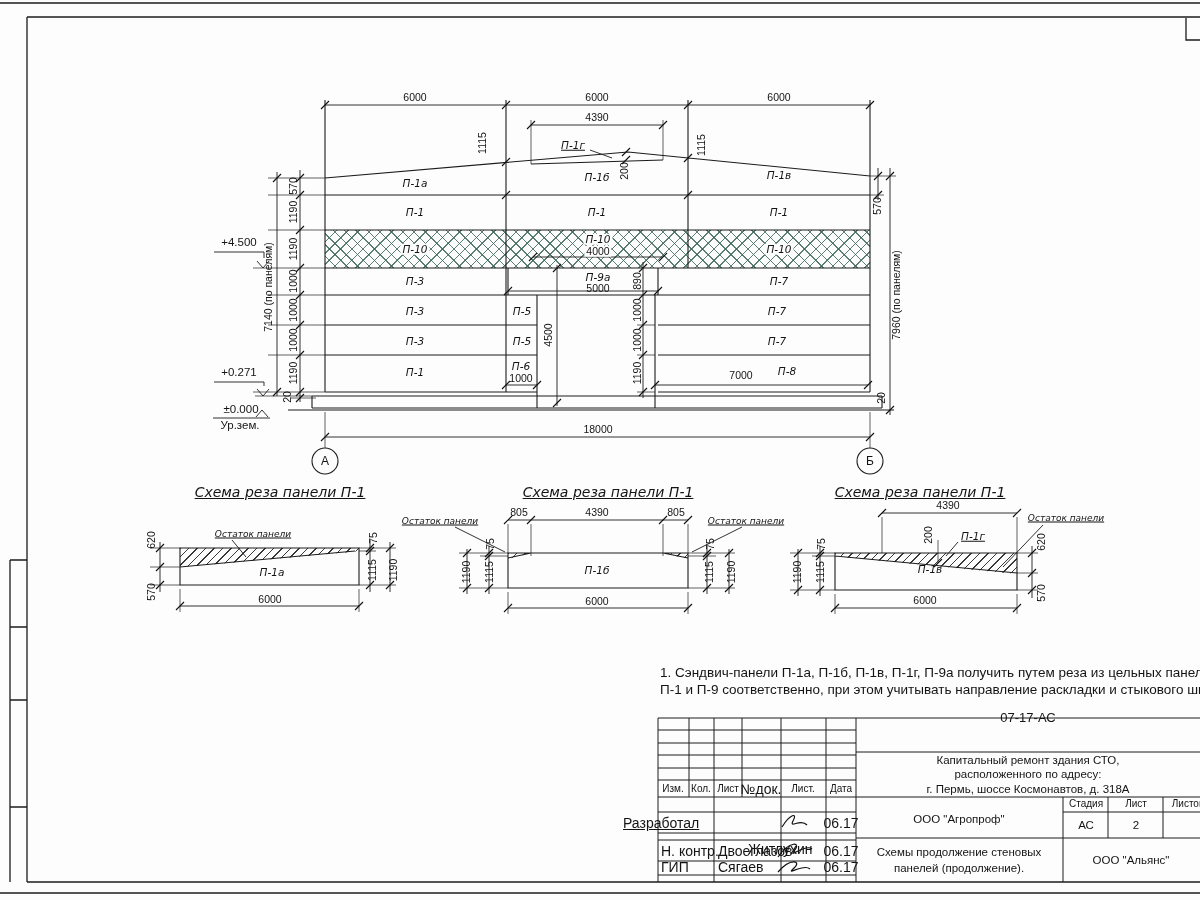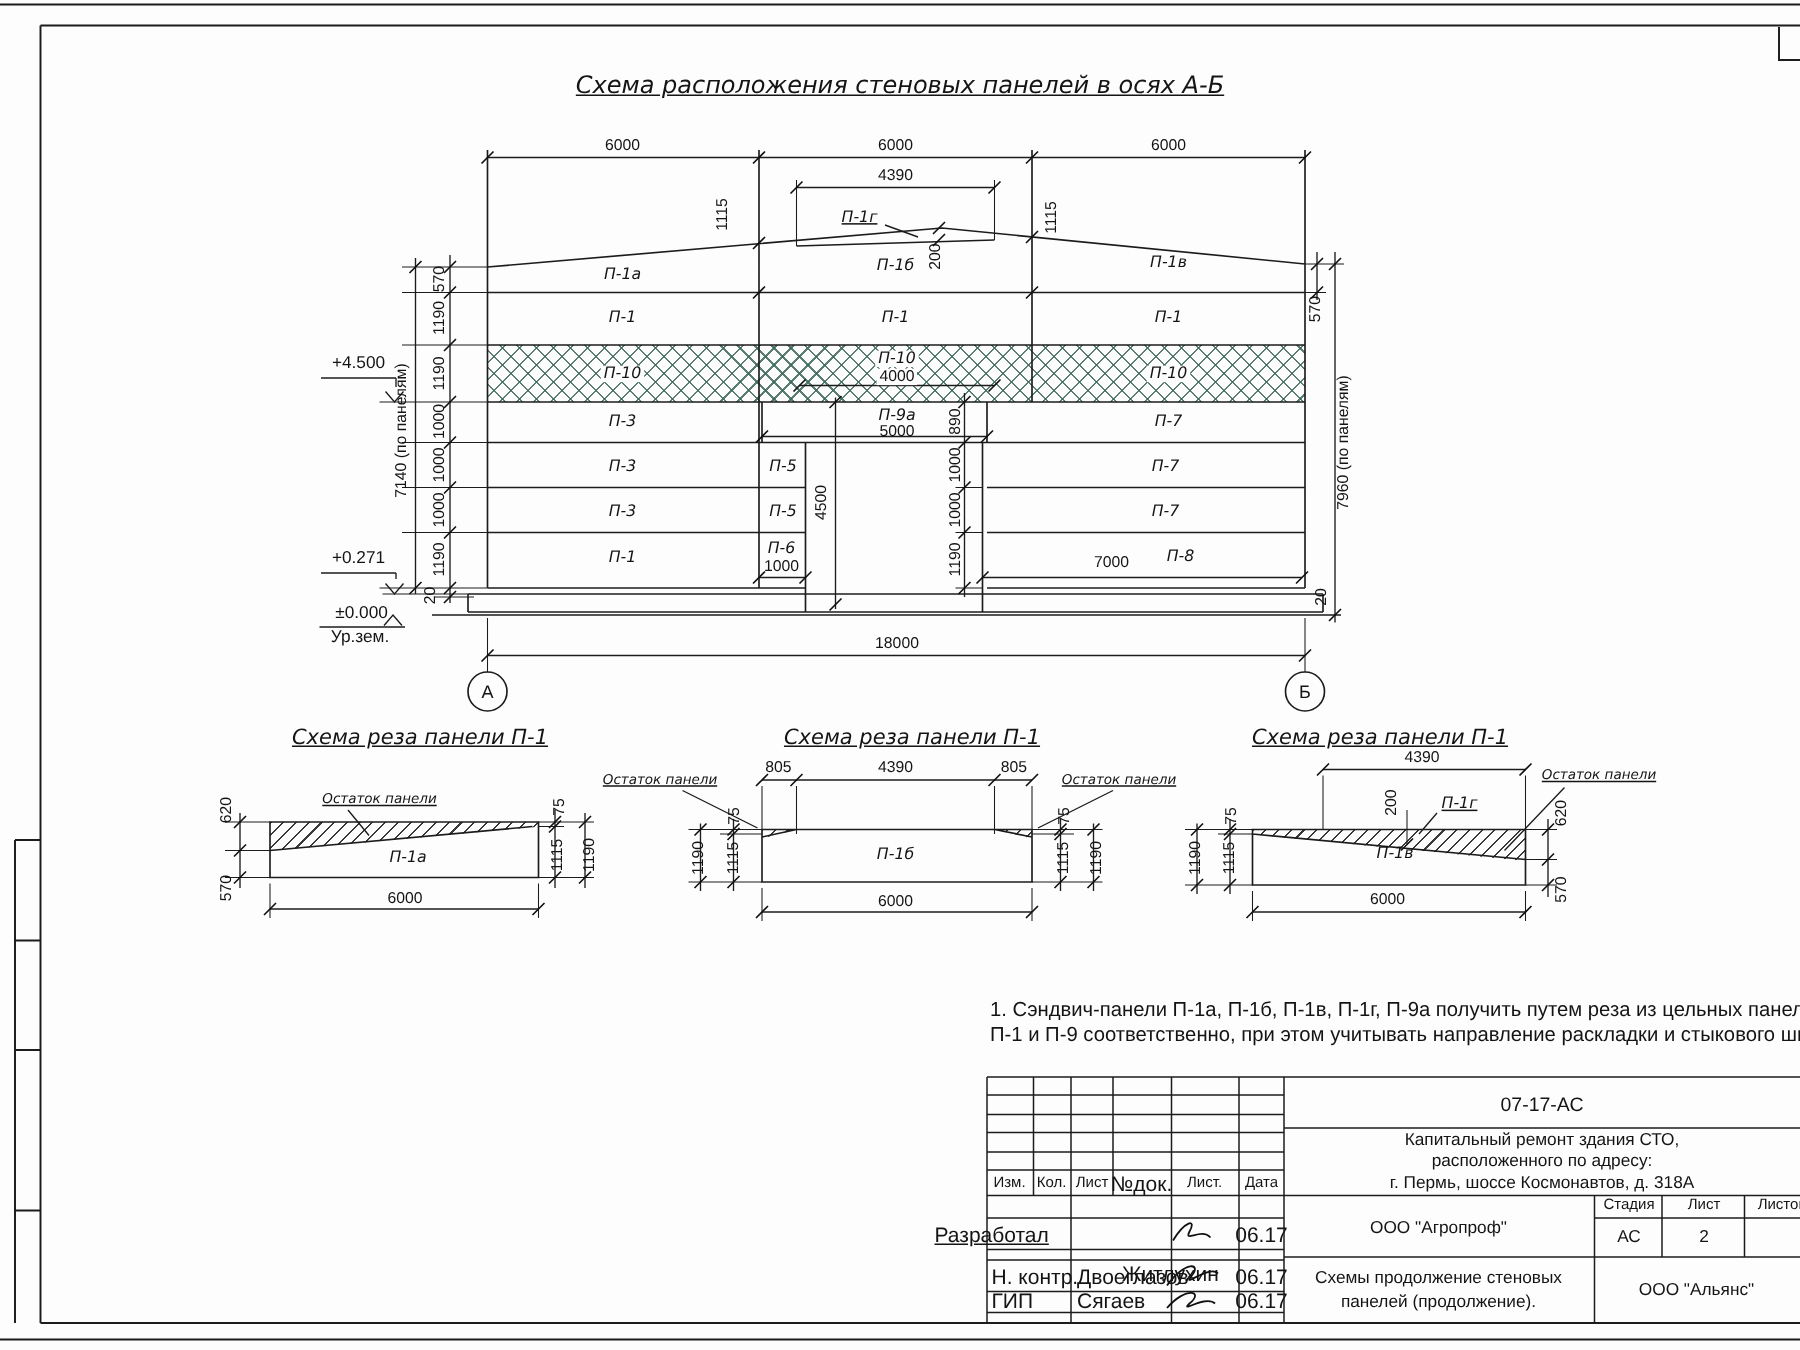--- a/index.html
+++ b/index.html
@@ -59,21 +59,20 @@
     <path d="M180,548H359V585H180ZM180,567L355,551M508,553H688V588H508ZM508,558L531,553M663,553L688,558M835,553H1017V590H835ZM835,556L1017,573" stroke="#1c1c1c" stroke-width="1.1" fill="none"></path>
 
     <circle cx="325" cy="461" r="13" stroke="#1c1c1c" stroke-width="1.1" fill="none"></circle>
     <circle cx="870" cy="461" r="13" stroke="#1c1c1c" stroke-width="1.1" fill="none"></circle>
 
     <path d="M658,718H1200M658,718V882M856,718V882M689,718V797M742,718V797M714,718V882M781,718V882M826,718V882M658,730H856M658,743H856M658,755H856M658,768H856M658,780H856M658,797H856M658,812H856M658,833H856M658,840H856M658,861H856M658,875H856M856,752H1200M856,797H1200M1063,797V882M1108,797V838M1163,797V838M1063,812H1200M856,838H1200" stroke="#1c1c1c" stroke-width="1" fill="none"></path>
 
     <path d="M782,827C790,814,798,812,793,821C789,829,801,818,807,825M778,857C790,840,802,842,794,851C788,859,806,843,812,849M778,872C791,857,803,861,793,869C786,876,804,863,810,869" stroke="#111" stroke-width="1.2" fill="none"></path>
   </svg>
 
-  <span class="t big it u" style="left:600px;top:57px;">Схема расположения стеновых панелей в осях А-Б</span>
 
   <span class="t" style="left:415px;top:97px;">6000</span>
   <span class="t" style="left:597px;top:97px;">6000</span>
   <span class="t" style="left:779px;top:97px;">6000</span>
   <span class="t" style="left:597px;top:117px;">4390</span>
   <span class="t r" style="left:482px;top:143px;">1115</span>
   <span class="t r" style="left:701px;top:145px;">1115</span>
   <span class="t it u" style="left:573px;top:145px;">П-1г</span>
   <span class="t r" style="left:624px;top:171px;">200</span>
 
@@ -173,21 +172,21 @@
   <span class="t note la" style="left:660px;top:673px;">1. Сэндвич-панели П-1а, П-1б, П-1в, П-1г, П-9а получить путем реза из цельных панелей</span>
   <span class="t note la" style="left:660px;top:690px;">П-1 и П-9 соответственно, при этом учитывать направление раскладки и стыкового шва.</span>
 
   <span class="t tbs" style="left:673px;top:789px;">Изм.</span>
   <span class="t tbs" style="left:701px;top:789px;">Кол.</span>
   <span class="t tbs" style="left:728px;top:789px;">Лист</span>
   <span class="t tbxs" style="left:761px;top:789px;">№док.</span>
   <span class="t tbs" style="left:803px;top:789px;">Лист.</span>
   <span class="t tbs" style="left:841px;top:789px;">Дата</span>
 
-  <span class="t doc" style="left:1028px;top:736px;">07-17-АС</span>
+  <span class="t doc" style="left:1028px;top:717px;">07-17-АС</span>
   <span class="t tb" style="left:1028px;top:761px;">Капитальный ремонт здания СТО,</span>
   <span class="t tb" style="left:1028px;top:775px;">расположенного по адресу:</span>
   <span class="t tb" style="left:1028px;top:790px;">г. Пермь, шоссе Космонавтов, д. 318А</span>
 
   <span class="t tbs" style="left:1086px;top:804px;">Стадия</span>
   <span class="t tbs" style="left:1136px;top:804px;">Лист</span>
   <span class="t tbs" style="left:1188px;top:804px;">Листов</span>
   <span class="t tb" style="left:1086px;top:826px;">АС</span>
   <span class="t tb" style="left:1136px;top:826px;">2</span>
 

